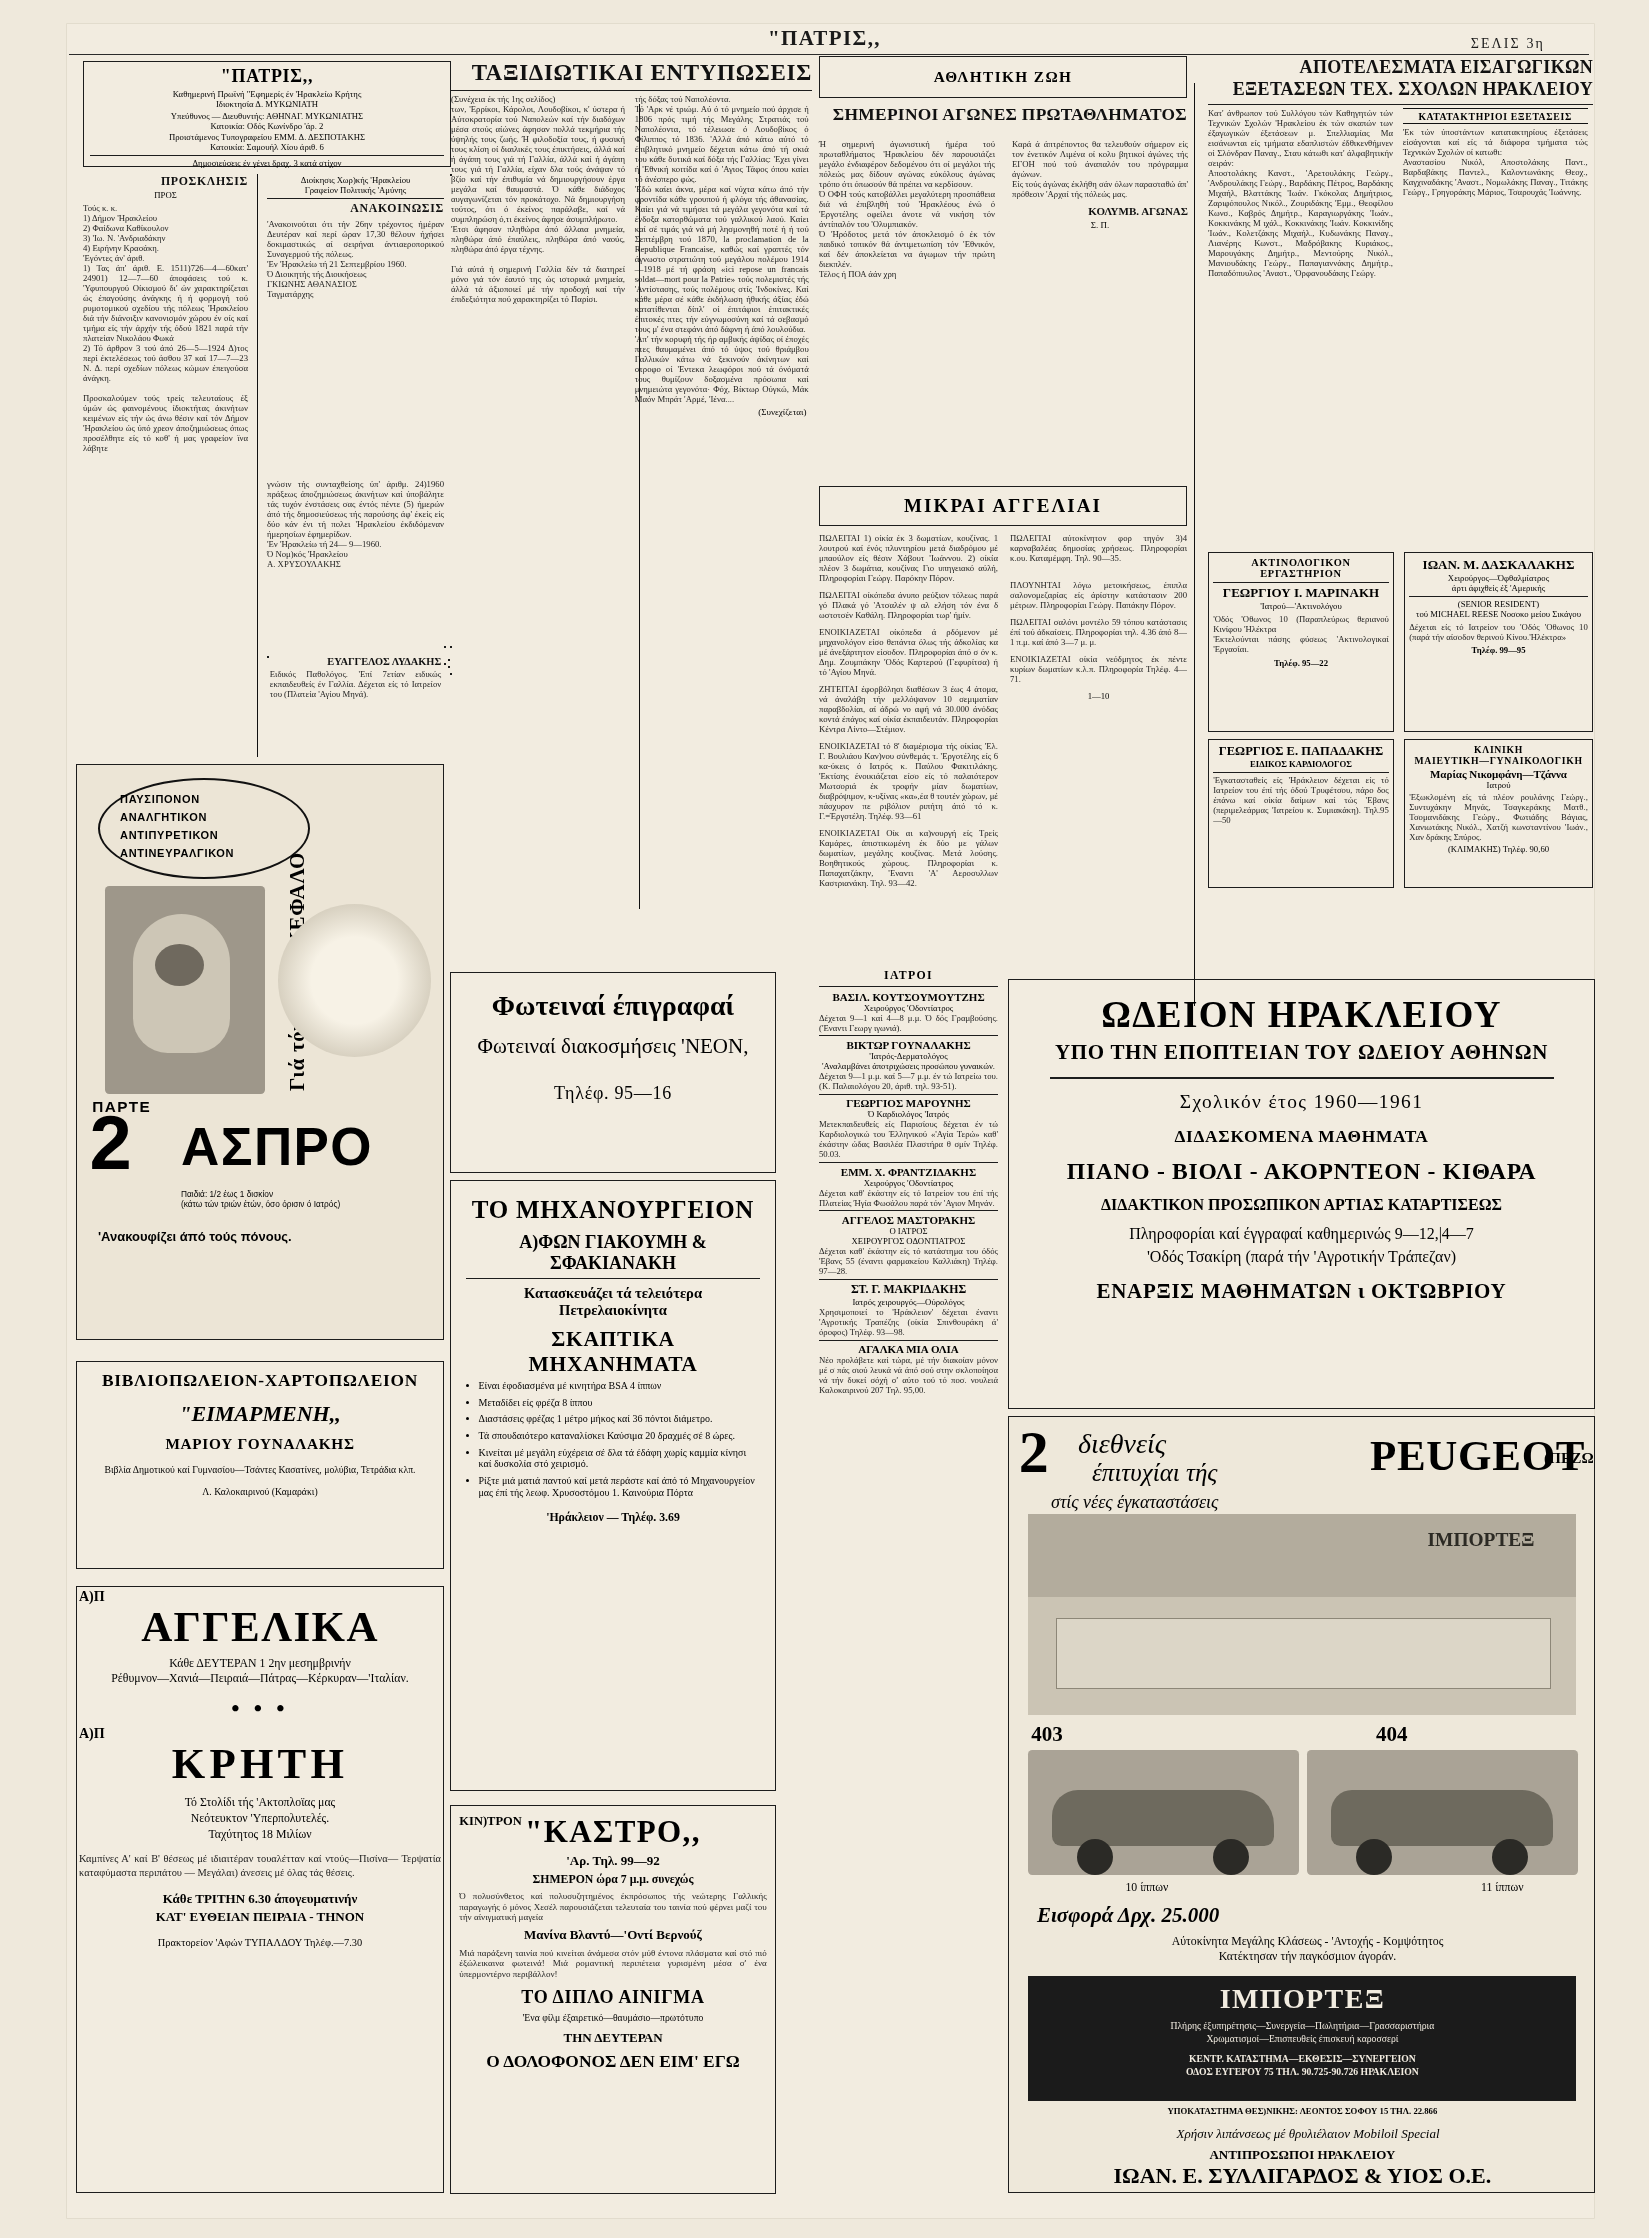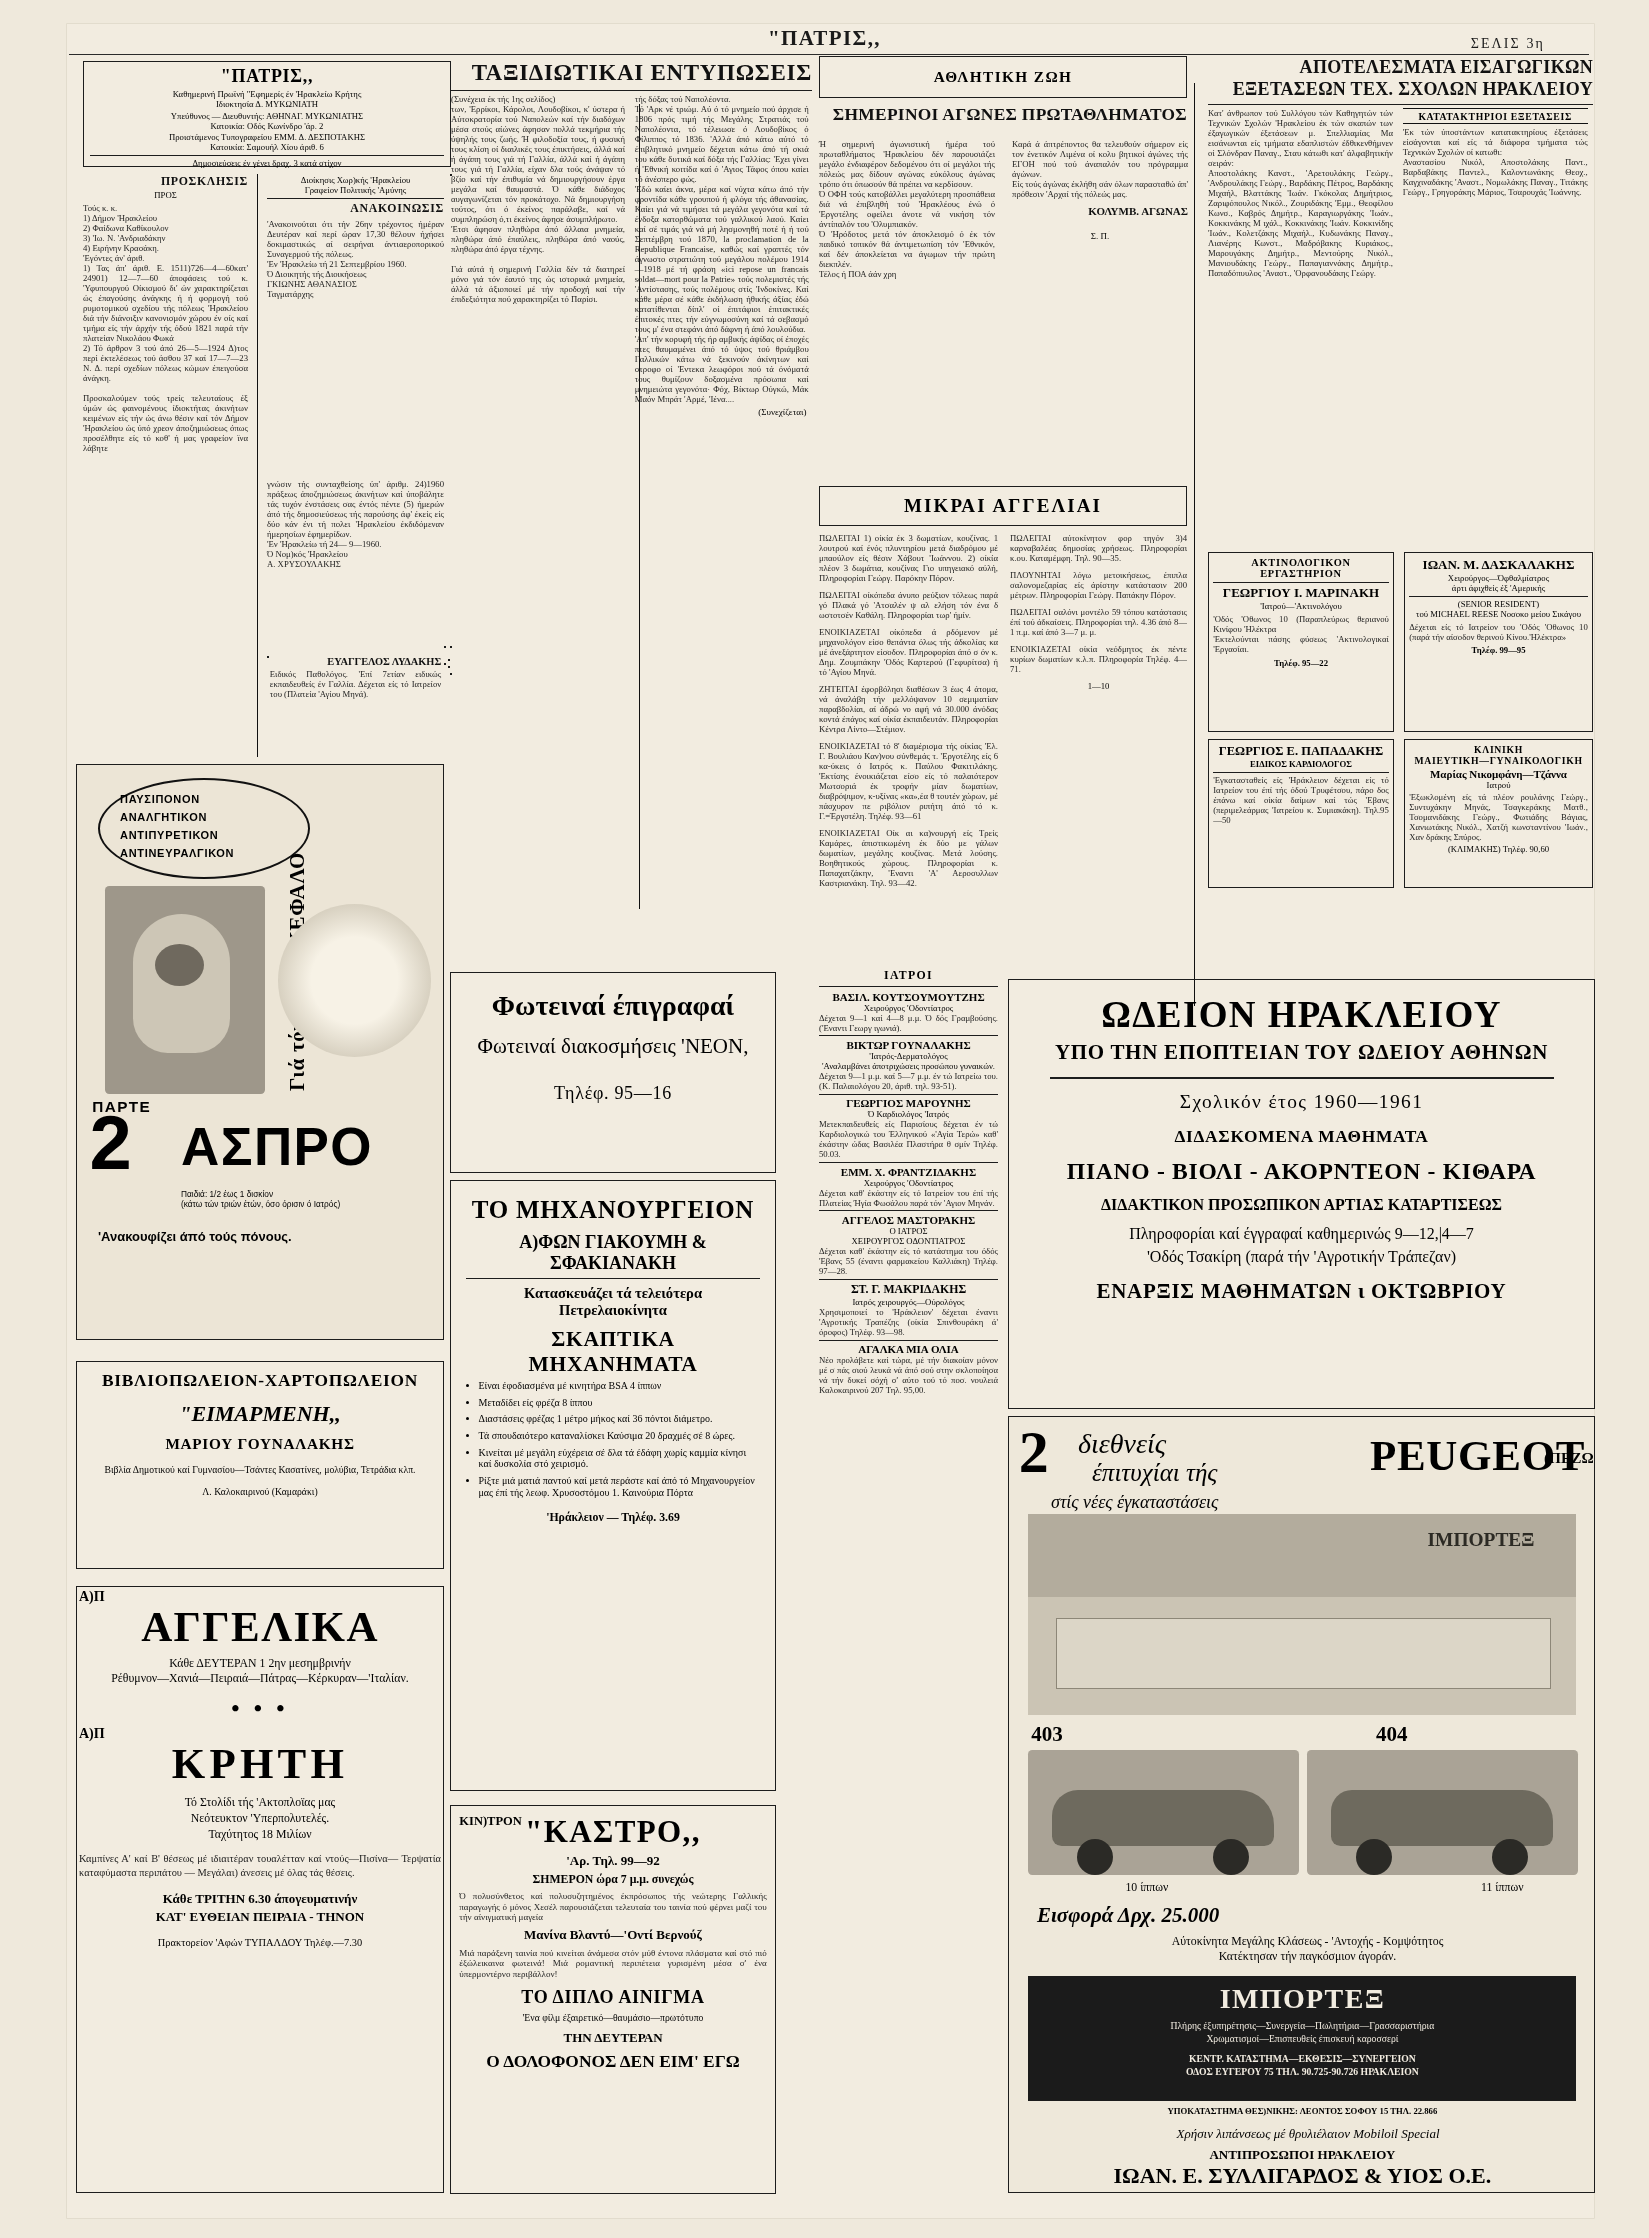--- a/index.html
+++ b/index.html
@@ -247,36 +247,36 @@
   <div class="box" style="left:819px;top:139px;width:176px;height:292px;">
     <div class="just tiny" style="white-space:pre-line;">Ή σημερινή άγωνιστική ήμέρα τού πρωταθλήματος 'Ηρακλείου δέν παρουσιάζει μεγάλο ένδιαφέρον δεδομένου ότι οί μεγάλοι τής πόλεώς μας δίδουν αγώνας εύκόλους άγώνας τρόπο ότι όπωσούν θά πρέπει να κερδίσουν.
 Ό ΟΦΗ τούς κατοβάλλει μεγαλύτερη προσπάθεια διά νά έπιβληθή τού 'Ηρακλέους ένώ ό 'Εργοτέλης οφείλει άνοτε νά νικήση τόν άντίπαλόν του 'Ολυμπιακόν.
 Ό 'Ηρόδοτος μετά τόν άποκλεισμό ό έκ τόν παιδικό τοπικόν θά άντιμετωπίση τόν 'Εθνικόν, καί δέν άποκλείεται να άγωμων τήν πρώτη διεκπλέν.
 Τέλος ή ΠΟΑ άάν χρη</div>
   </div>
   <div class="box" style="left:1012px;top:139px;width:176px;height:292px;">
     <div class="just tiny" style="white-space:pre-line;">Καρά ά άπτρέποντος θα τελευθούν σήμερον είς τον ένετικόν Λιμένα οί κολυ βητικοί άγώνες τής ΕΓΟΗ πού τού άναπαλόν του πρόγραμμα άγώνων.
 Είς τούς άγώνας έκλήθη σάν όλων παρασταθώ άπ' πρόθεσιν 'Αρχαί τής πόλεώς μας.</div>
     <div class="ttl" style="font-size:11px;margin-top:5.6px;">ΚΟΛΥΜΒ. ΑΓΩΝΑΣ</div>
-    <div style="text-align:center;font-size:9px;margin-top:14px;">Σ. Π.</div>
+    <div style="text-align:center;font-size:9px;margin-top:3px;">Σ. Π.</div>
   </div>
 
   <div class="box bd1" style="left:819px;top:486px;width:368px;height:40px;display:flex;align-items:center;justify-content:center;">
     <span style="font-size:19px;font-weight:bold;letter-spacing:2.1px;">ΜΙΚΡΑΙ ΑΓΓΕΛΙΑΙ</span>
   </div>
   <div class="box" style="left:819px;top:533px;width:179px;">
     <div class="just tiny" style="margin-bottom:7px;">ΠΩΛΕΙΤΑΙ 1) οίκία έκ 3 δωματίων, κουζίνας. 1 λουτρού καί ένός πλυντηρίου μετά διαδρόμου μέ μπαούλον είς θέσιν Χάβουτ 'Ιωάννου. 2) οίκία πλέον 3 δωμάτια, κουζίνας Γιο υπηγειακό αύλή, Πληροφορίαι Γεώργ. Παρόκην Πόρον.</div>
     <div class="just tiny" style="margin-bottom:7px;">ΠΩΛΕΙΤΑΙ οίκόπεδα άνυπο ρεύξιον τόλεως παρά γό Πλακά γό 'Ατσαλέν ψ αλ ελήση τόν ένα δ ωστοτσέν Καθάλη. Πληροφορίαι τωρ' ήμίν.</div>
     <div class="just tiny" style="margin-bottom:7px;">ΕΝΟΙΚΙΑΖΕΤΑΙ οίκόπεδα ά ρδόμενον μέ μηχανολόγον είσο θεπάντα όλως τής άδκολίας κα μέ άνεξάρτητον είσοδον. Πληροφορίαι άπό σ όν κ. Δημ. Ζουμπάκην 'Οδός Καρτερού (Γεφυρίτσα) ή τό 'Αγίου Μηνά.</div>
     <div class="just tiny" style="margin-bottom:7px;">ΖΗΤΕΙΤΑΙ έφορβόλησι διαθέσων 3 έως 4 άτομα, νά άναλάβη τήν μελλόψανον 10 σεμιματίαν παραβδολίαι, αί άδρώ νο αφή νά 30.000 άνόδας κοντά έπάγος καί οίκία έκπαιδευτάν. Πληροφορίαι Κέντρα Λίντο—Στέμιον.</div>
     <div class="just tiny" style="margin-bottom:7px;">ΕΝΟΙΚΙΑΖΕΤΑΙ τό 8' διαμέρισμα τής οίκίας 'Ελ. Γ. Βουλιάου Καν)νου σύνθεμάς τ. 'Εργοτέλης είς 6 κα-ύκεις ό Ιατρός κ. Παύλου Φακιτιλάκης. 'Εκτίσης ένοικιάζεται είσο είς τό παλαιότερον Μωτσοριά έκ τροφήν μίαν δωματίων, διαβρόψιμον, κ-υξίνας «κα»,έα θ τουτέν χώρων, μέ πάσχυρον πε ριβόλιον ριπήτη άπό τό κ. Γ.=Έργοτέλη. Τηλέφ. 93—61</div>
     <div class="just tiny" style="margin-bottom:7px;">ΕΝΟΙΚΙΑΖΕΤΑΙ Οίκ αι κα)νουργή είς Τρείς Καμάρες, άπιστικωμένη έκ δύο με γάλων δωματίων, μεγάλης κουζίνας. Μετά λούσης. Βοηθητικούς χώρους. Πληροφορίαι κ. Παπαχατζάκην, 'Εναντι 'Α' Αεροσυλλων Καστριανάκη. Τηλ. 93—42.</div>
   </div>
   <div class="box" style="left:1010px;top:533px;width:177px;">
-    <div class="just tiny" style="margin-bottom:7px;">ΠΩΛΕΙΤΑΙ αύτοκίνητον φορ τηγόν 3)4 καρναβαλέας δημοσίας χρήσεως. Πληροφορίαι κ.ου. Καταμέμφη. Τηλ. 90—35.</div>
+    <div class="just tiny" style="margin-bottom:17px;">ΠΩΛΕΙΤΑΙ αύτοκίνητον φορ τηγόν 3)4 καρναβαλέας δημοσίας χρήσεως. Πληροφορίαι κ.ου. Καταμέμφη. Τηλ. 90—35.</div>
     <div class="just tiny" style="margin-bottom:7px;">ΠΛΟΥΝΗΤΑΙ λόγω μετοικήσεως, έπιπλα σαλονομεζαρίας είς άρίστην κατάστασιν 200 μέτρων. Πληροφορίαι Γεώργ. Παπάκην Πόρον.</div>
     <div class="just tiny" style="margin-bottom:7px;">ΠΩΛΕΙΤΑΙ σαλόνι μοντέλο 59 τόπου κατάστασις έπί τού άδκαίσεις. Πληροφορίαι τηλ. 4.36 άπό 8—1 π.μ. καί άπό 3—7 μ. μ.</div>
     <div class="just tiny" style="margin-bottom:7px;">ΕΝΟΙΚΙΑΖΕΤΑΙ οίκία νεόδμητος έκ πέντε κυρίων δωματίων κ.λ.π. Πληροφορία Τηλέφ. 4—71.</div>
     <div class="center tiny" style="margin-bottom:7px;">1—10</div>
   </div>
 
   <div class="box" style="left:819px;top:968px;width:179px;">
     <div class="center" style="font-size:11.8px;font-weight:bold;letter-spacing:1.4px;">ΙΑΤΡΟΙ</div>
     <div class="hrthin"></div>
 

